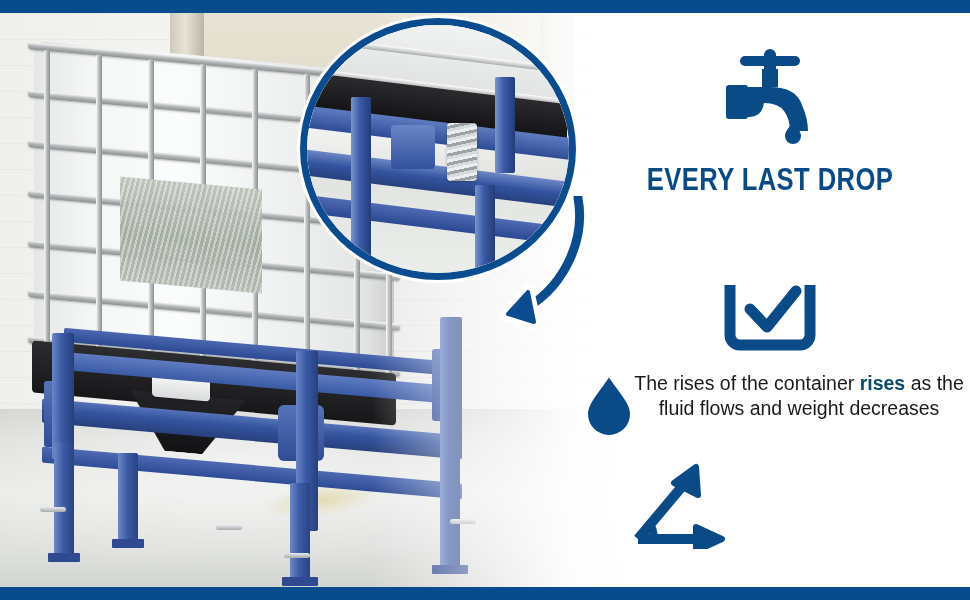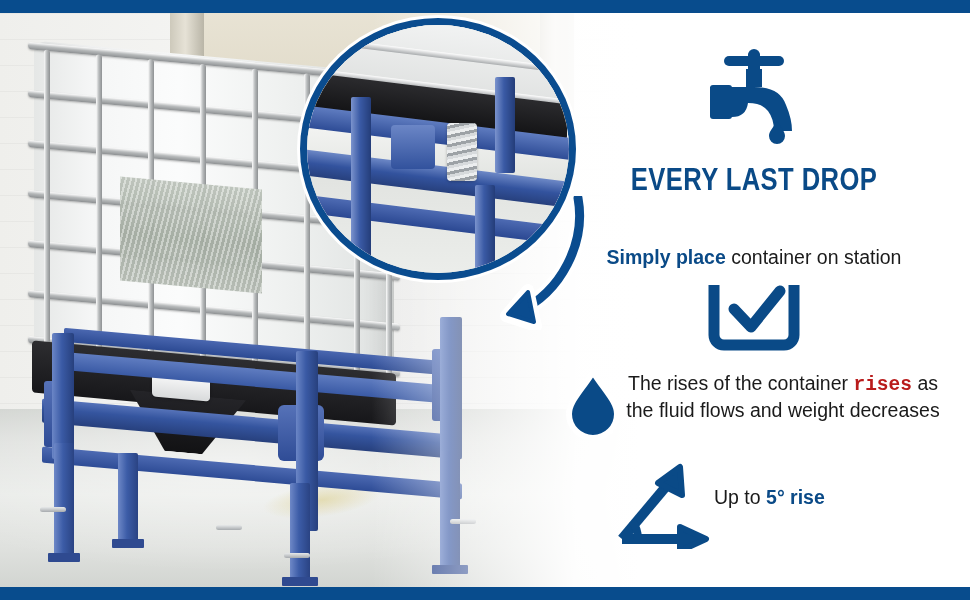--- a/index.html
+++ b/index.html
@@ -205,40 +205,40 @@
     background:repeating-linear-gradient(168deg,#eceeef 0 3px,#9da2a6 3px 6px,#d7dadc 6px 9px);
     border-radius:4px;
     box-shadow:0 1px 3px rgba(0,0,0,.25);
   }
 
   
   .curve-arrow{position:absolute;left:466px;top:196px;width:130px;height:134px;}
 
   
   #panel{
-    position:absolute;left:554px;top:13px;width:400px;height:574px;
+    position:absolute;left:570px;top:13px;width:400px;height:574px;
   }
   .faucet-wrap{position:absolute;left:0;top:30px;width:400px;text-align:center;}
   .headline{
     position:absolute;left:0;top:148px;width:400px;text-align:center;
     color:#0a4a87;font-weight:bold;font-size:32px;letter-spacing:.5px;
     transform:scaleX(.80);transform-origin:center top;
     font-family:"Liberation Sans","DejaVu Sans",sans-serif;
   }
   .line1{
     position:absolute;left:0;top:233px;width:400px;text-align:center;
     font-size:19.5px;color:#1a1a1a;
   }
   .line1 b{color:#0a4a87;}
   .check-wrap{position:absolute;left:0;top:272px;width:400px;text-align:center;}
   .line2{
     position:absolute;left:58px;top:358px;width:342px;text-align:center;
     font-size:19.5px;color:#1a1a1a;line-height:1.3;
   }
-  .line2 b{color:#b91c1c;font-family:Liberation Mono, monospace;}
+  .line2 b{color:#0c4a6e;}
   .drop-wrap{position:absolute;left:8px;top:355px;width:62px;}
   .angle-wrap{position:absolute;left:56px;top:450px;width:110px;}
   .line3{
     position:absolute;left:160px;top:473px;width:240px;text-align:left;
     font-size:19.5px;color:#1a1a1a;
   }
   .line3 b{color:#0a4a87;}
   svg{display:block;}
 </style>
 </head>
@@ -355,21 +355,20 @@
           <path d="M6 44 h44 q26 0 32 18 q6 14 6 26 h-18 q0 -12 -6 -20 q-6 -8 -20 -8 q-2 14 -16 14 q-16 0 -18 -14 h-4 Z"></path>
           <rect x="6" y="42" width="22" height="34" rx="3"></rect>
           <path d="M70 88 q-1 -10 -3 -14 q-2 4 -3 14 q0 7 6 7 q6 0 6 -7 q0 -10 -3 -14" fill="none"></path>
           <path d="M73 78 c 5 8 8 11 8 15 a8 8 0 0 1 -16 0 c0 -4 3 -7 8 -15 Z"></path>
         </g>
       </svg>
     </div>
 
     <div class="headline">EVERY LAST DROP</div>
 
-    <div class="line1"><b>Simply place</b><span> container on station</span></div>
 
     <div class="check-wrap">
       <svg width="92" height="66" viewBox="0 0 92 66" style="margin:0 auto;">
         <path d="M6 4 v46 a10 10 0 0 0 10 10 h60 a10 10 0 0 0 10 -10 v-46" fill="none" stroke="#0a4a87" stroke-width="11" stroke-linecap="square"></path>
         <path d="M26 24 L 43 42 L 72 6" fill="none" stroke="#0a4a87" stroke-width="11" stroke-linecap="round" stroke-linejoin="round"></path>
       </svg>
     </div>
 
     <div class="drop-wrap">
       <svg width="62" height="72" viewBox="0 0 62 72">
@@ -387,18 +386,17 @@
         <g fill="none" stroke="#0a4a87" stroke-width="10" stroke-linecap="butt">
           <path d="M12 76 L 64 14"></path>
           <path d="M12 76 L 78 76"></path>
           <path d="M28 76 A 30 30 0 0 0 22 58" stroke-width="8"></path>
         </g>
         <path d="M70 4 L 72 32 L 48 20 Z" fill="#0a4a87" stroke="#0a4a87" stroke-width="6" stroke-linejoin="round"></path>
         <path d="M96 76 L 70 88 L 70 64 Z" fill="#0a4a87" stroke="#0a4a87" stroke-width="6" stroke-linejoin="round"></path>
       </svg>
     </div>
 
-    <div class="line3"><span>Up to </span><b>5° rise</b></div>
 
   </div>
 
   <div class="rule bottom"></div>
 </div>
 
 </body></html>

